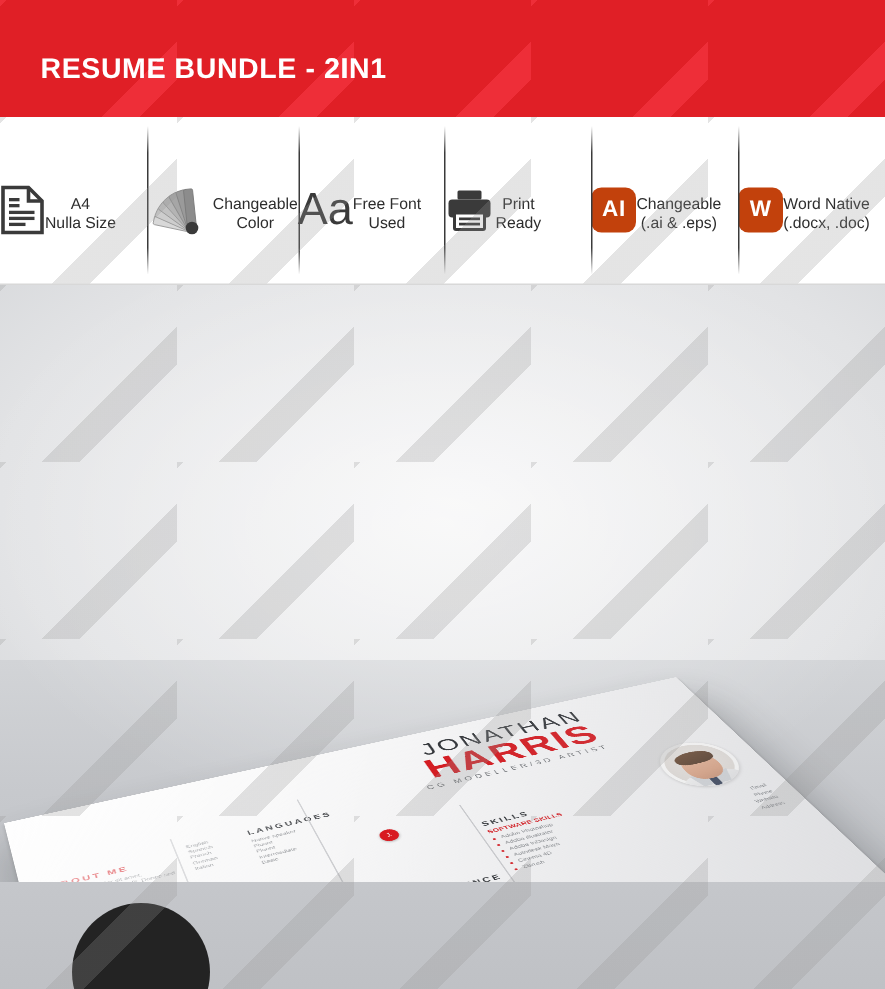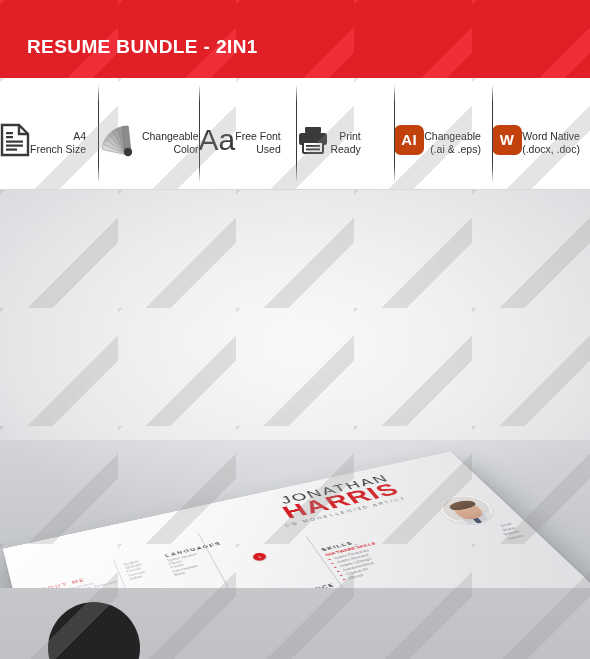--- a/index.html
+++ b/index.html
@@ -51,21 +51,21 @@
   .feature{
     flex:1;display:flex;flex-direction:row;align-items:center;
     justify-content:flex-start;padding-top:12px;position:relative;
   }
   .feature + .feature::before{
     content:"";position:absolute;left:0;top:6px;bottom:6px;width:1px;
     background:linear-gradient(to bottom,rgba(0,0,0,0) 0%,#3a3a3a 18%,#3a3a3a 82%,rgba(0,0,0,0) 100%);
   }
   .f-icon{height:46px;display:flex;align-items:center;justify-content:center;}
   .f-label{
-    margin-top:7px;text-align:right;font-size:10.5px;line-height:13px;
+    margin-top:7px;text-align:center;font-size:10.5px;line-height:13px;
     color:#2d2d2d;font-family:"Liberation Sans",sans-serif;
   }
   .f-label .l2{display:block;}
   .aa-glyph{font-size:30px;color:#3a3a3a;line-height:1;font-family:"Liberation Sans",sans-serif;letter-spacing:0px;}
   .badge{
     width:30px;height:30px;border-radius:7px;background:#c2410c;
     color:#fff;display:flex;align-items:center;justify-content:center;
     font-size:15px;font-weight:bold;letter-spacing:.5px;
     font-family:"Liberation Sans",sans-serif;
   }
@@ -226,21 +226,21 @@
           <path d="M19 2 v9 h9" fill="none" stroke="#3a3a3a" stroke-width="2.4"></path>
           <rect x="6" y="9" width="7" height="2.2" fill="#3a3a3a"></rect>
           <rect x="6" y="13" width="7" height="2.2" fill="#3a3a3a"></rect>
           <rect x="6" y="17.5" width="17" height="2.2" fill="#3a3a3a"></rect>
           <rect x="6" y="21.5" width="17" height="2.2" fill="#3a3a3a"></rect>
           <rect x="6" y="25.5" width="11" height="2.2" fill="#3a3a3a"></rect>
         </svg>
       </div>
       <div class="f-label">
         <span>A4</span>
-        <span class="l2">French Size</span>
+        <span class="l2">Nulla Size</span>
       </div>
     </div>
 
     <div class="feature">
       <div class="f-icon">
         <svg width="44" height="34" viewBox="0 0 44 34">
           <g transform="translate(30,29)">
             <g transform="rotate(-78)">
                 <rect x="-3" y="-26" width="6" height="25" rx="1" fill="#d8d8d8" stroke="#9a9a9a" stroke-width=".6"></rect>
               </g>

